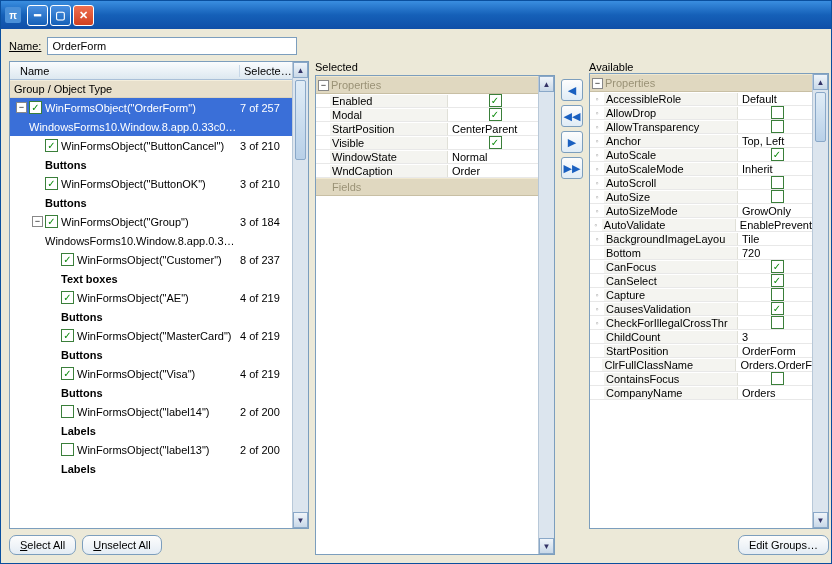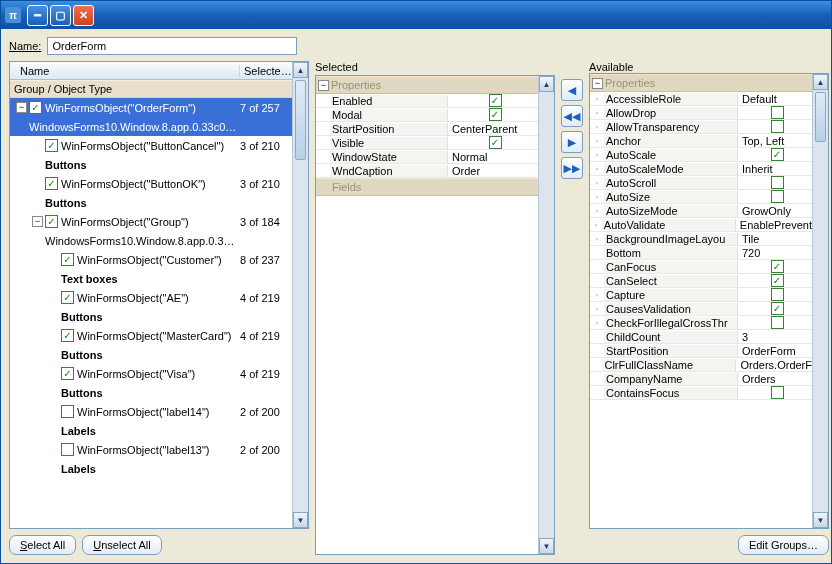--- a/index.html
+++ b/index.html
@@ -618,29 +618,29 @@
                 <span class="prop-name">StartPosition</span>
                 <span class="prop-val">OrderForm</span>
               </div>
               <div class="prop-row">
                 <span class="prop-dot"></span>
                 <span class="prop-name">ClrFullClassName</span>
                 <span class="prop-val">Orders.OrderF</span>
               </div>
               <div class="prop-row">
                 <span class="prop-dot"></span>
+                <span class="prop-name">ContainsFocus</span>
+                <span class="prop-val" style="justify-content: center;">
+                  <span class="prop-chk"></span>
+                </span>
+              </div>
+              <div class="prop-row">
+                <span class="prop-dot"></span>
                 <span class="prop-name">CompanyName</span>
                 <span class="prop-val">Orders</span>
-              </div>
-              <div class="prop-row">
-                <span class="prop-dot"></span>
-                <span class="prop-name">ContainsFocus</span>
-                <span class="prop-val" style="justify-content: center;">
-                  <span class="prop-chk"></span>
-                </span>
               </div>
             </div>
           <div class="scrollbar-v">
             <div class="scroll-arrow">▲</div>
             <div class="scroll-thumb" style="top:18px; height:50px;"></div>
             <div class="scroll-arrow" style="position:absolute;bottom:0;left:0;right:0;">▼</div>
           </div>
         </div>
         <div class="right-btns">
           <button class="btn">Edit Groups…</button>

